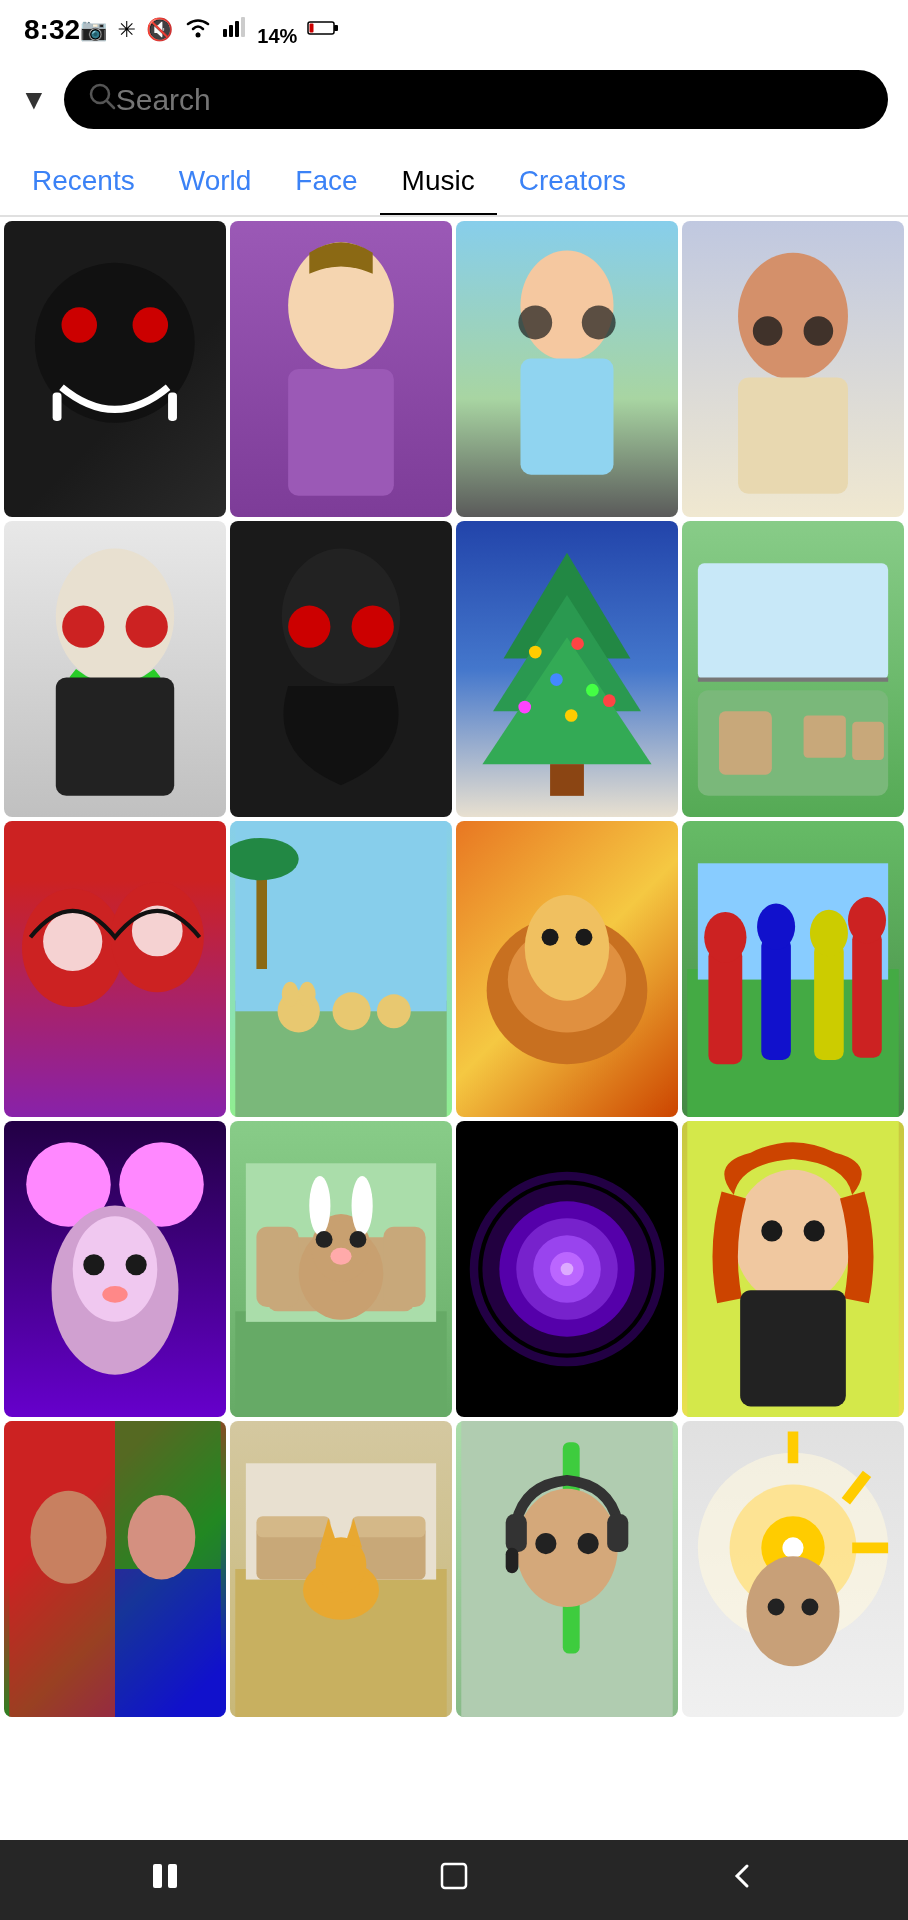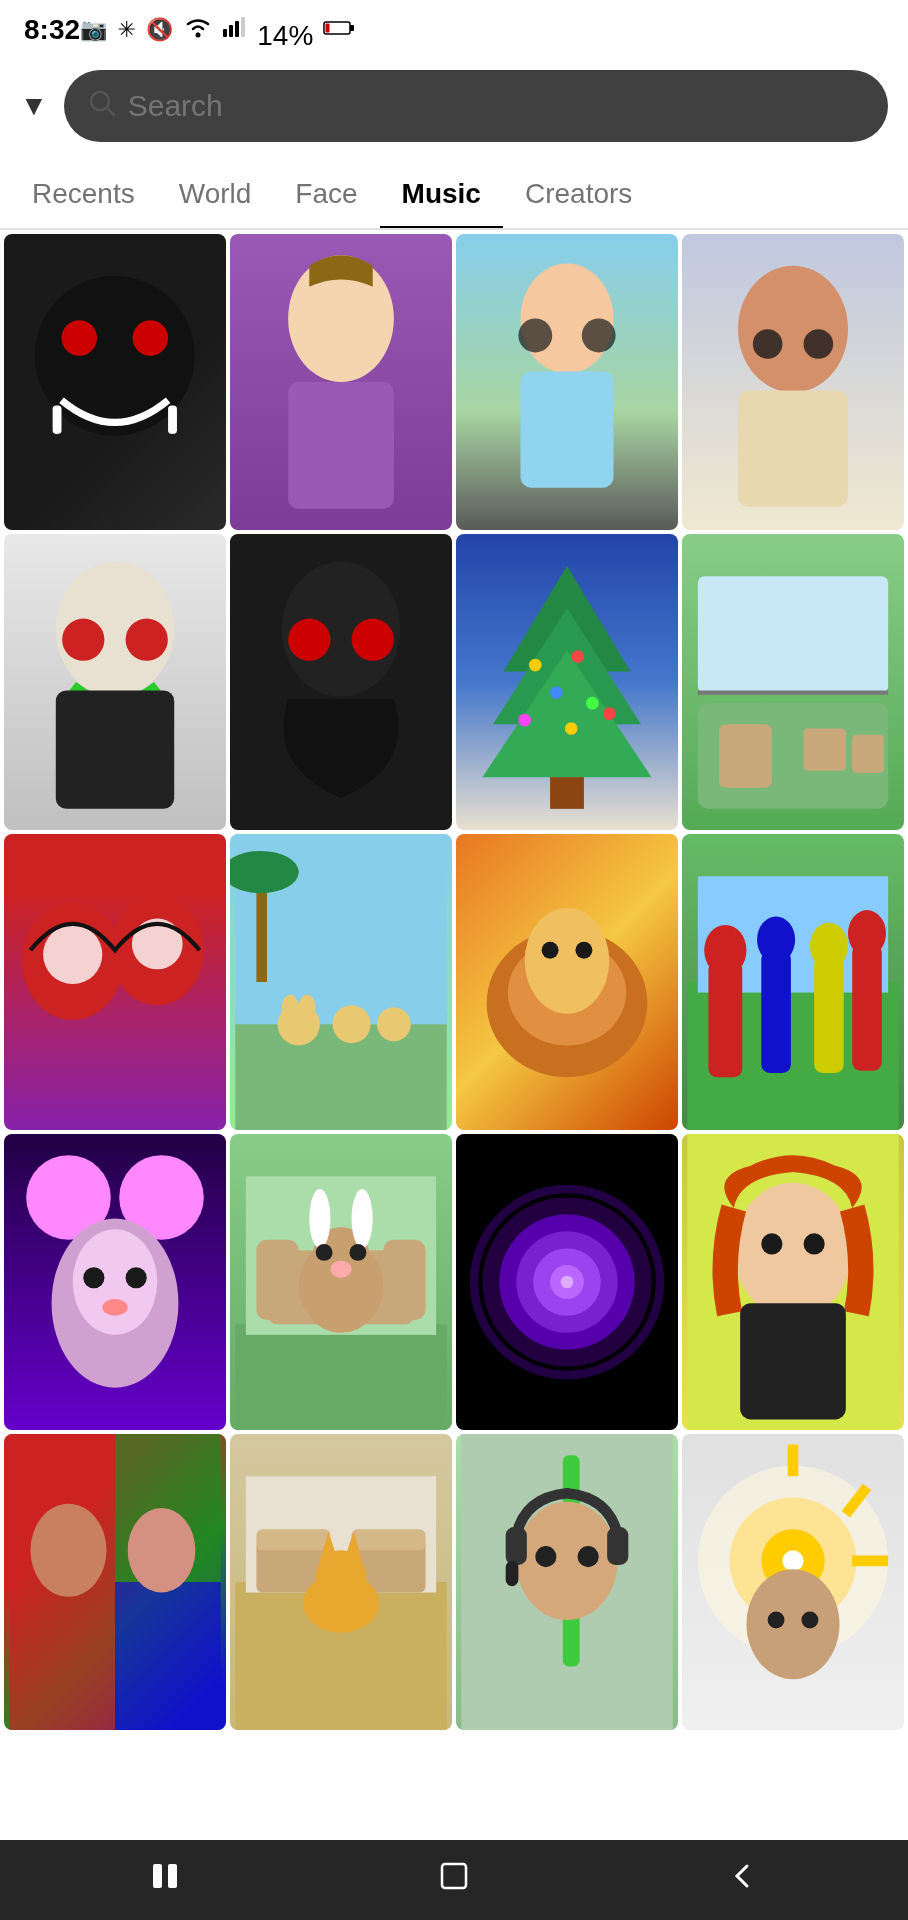--- a/index.html
+++ b/index.html
@@ -41,27 +41,26 @@
       align-items: center;
       gap: 16px;
     }
     .dropdown-arrow {
       font-size: 28px;
       color: #333;
       cursor: pointer;
     }
     .search-bar {
       flex: 1;
-      height: 72px;
-      background: #404040;
+      height: 59px;
+      background: #000000;
       border-radius: 36px;
       display: flex;
       align-items: center;
       padding: 0 24px;
-      gap: 12px;
     }
     .search-icon-inner {
       font-size: 28px;
       color: #555;
     }
     .search-input {
       background: transparent;
       border: none;
       outline: none;
       font-size: 30px;
@@ -73,29 +72,29 @@
     .tab-nav {
       display: flex;
       align-items: center;
       border-bottom: 2px solid #e0e0e0;
       padding: 0 10px;
       overflow-x: auto;
     }
     .tab-item {
       padding: 16px 22px;
       font-size: 28px;
-      color: #737373;
+      color: #3b82f6;
       cursor: pointer;
       white-space: nowrap;
       border-bottom: 4px solid transparent;
       margin-bottom: -2px;
     }
     .tab-item.active {
       color: #000;
-      font-weight: 700;
+      font-weight: 400;
       border-bottom: 4px solid #000;
     }
 
     
     .grid-container {
       display: grid;
       grid-template-columns: repeat(4, 1fr);
       gap: 4px;
       padding: 4px;
     }
@@ -153,21 +152,21 @@
       </svg>
     </span>
     <span>
       <svg width="24" height="20" viewBox="0 0 24 20" fill="#000">
         <rect x="0" y="12" width="4" height="8" rx="1"></rect>
         <rect x="6" y="8" width="4" height="12" rx="1"></rect>
         <rect x="12" y="4" width="4" height="16" rx="1"></rect>
         <rect x="18" y="0" width="4" height="20" rx="1" fill="#ccc"></rect>
       </svg>
     </span>
-    <span style="font-size:28px;font-weight:400;margin-top:12px;">14%</span>
+    <span style="font-size:20px;font-weight:700;margin-top:12px;">14%</span>
     <span>
       <svg width="32" height="18" viewBox="0 0 32 18">
         <rect x="1" y="3" width="26" height="12" rx="2" stroke="#000" stroke-width="1.5" fill="none"></rect>
         <rect x="27" y="6" width="4" height="6" rx="1" fill="#000"></rect>
         <rect x="2.5" y="4.5" width="4" height="9" rx="1" fill="#cc0000"></rect>
       </svg>
     </span>
   </div>
 </div>
 

